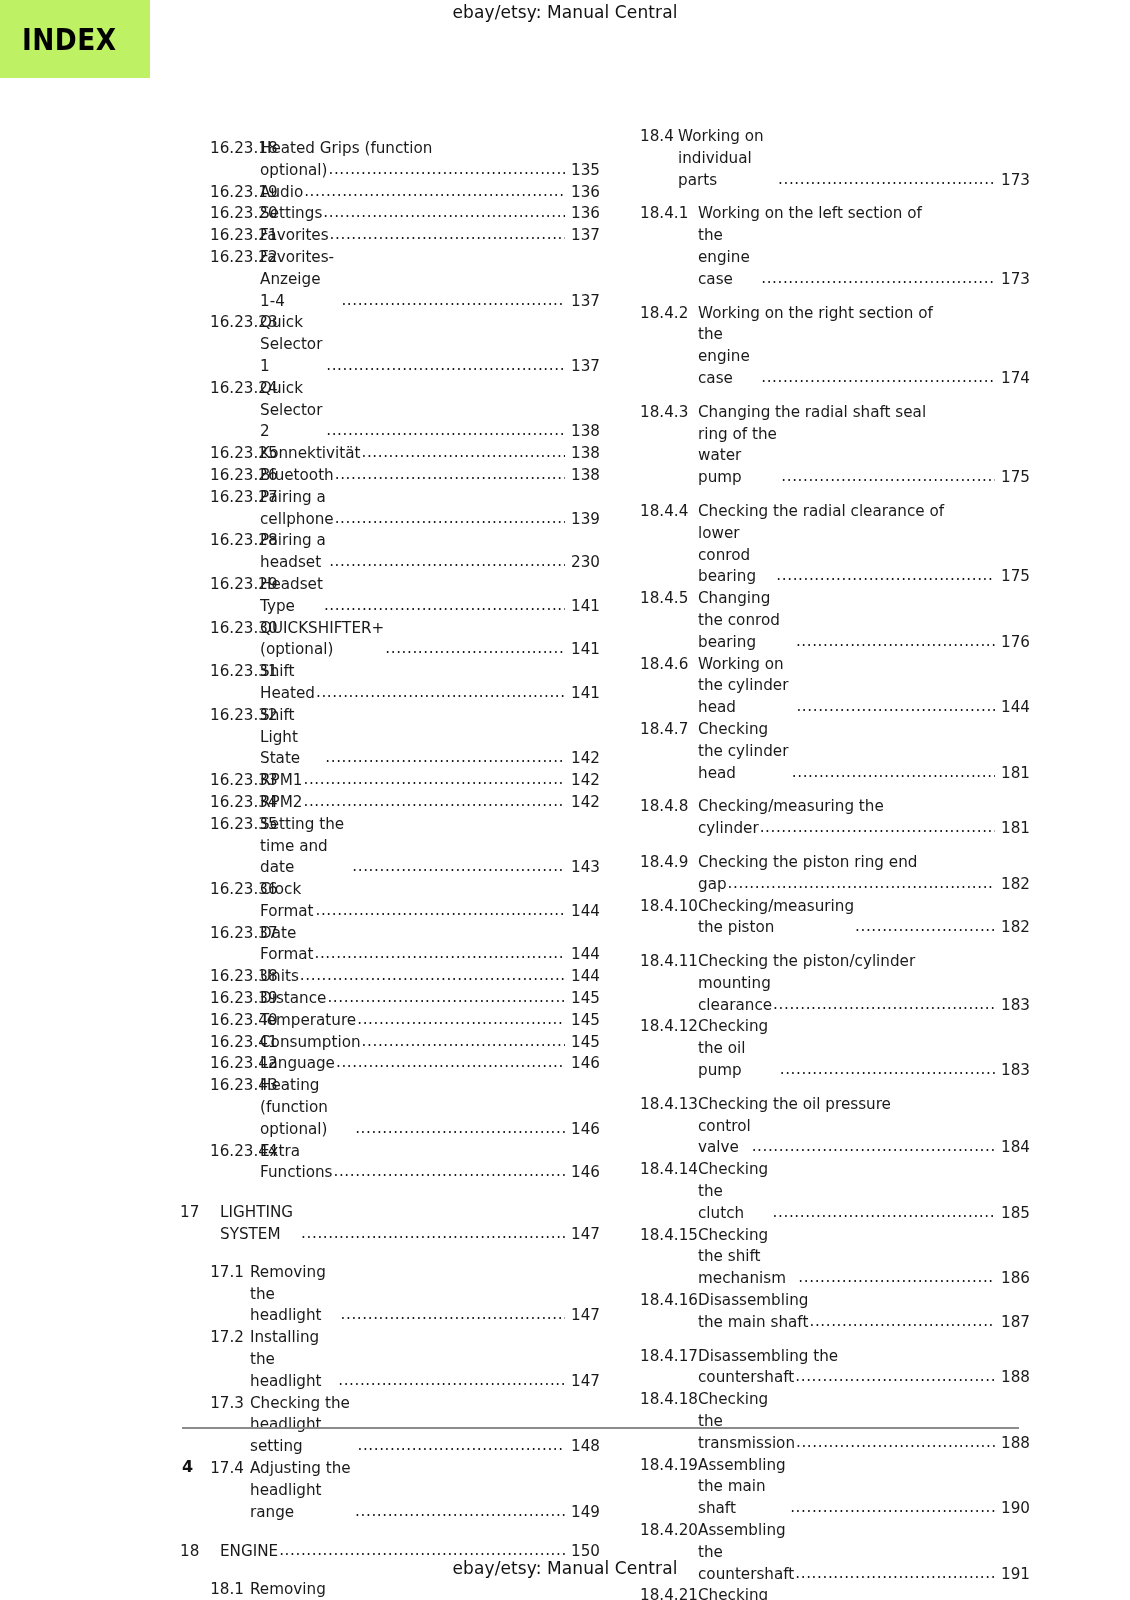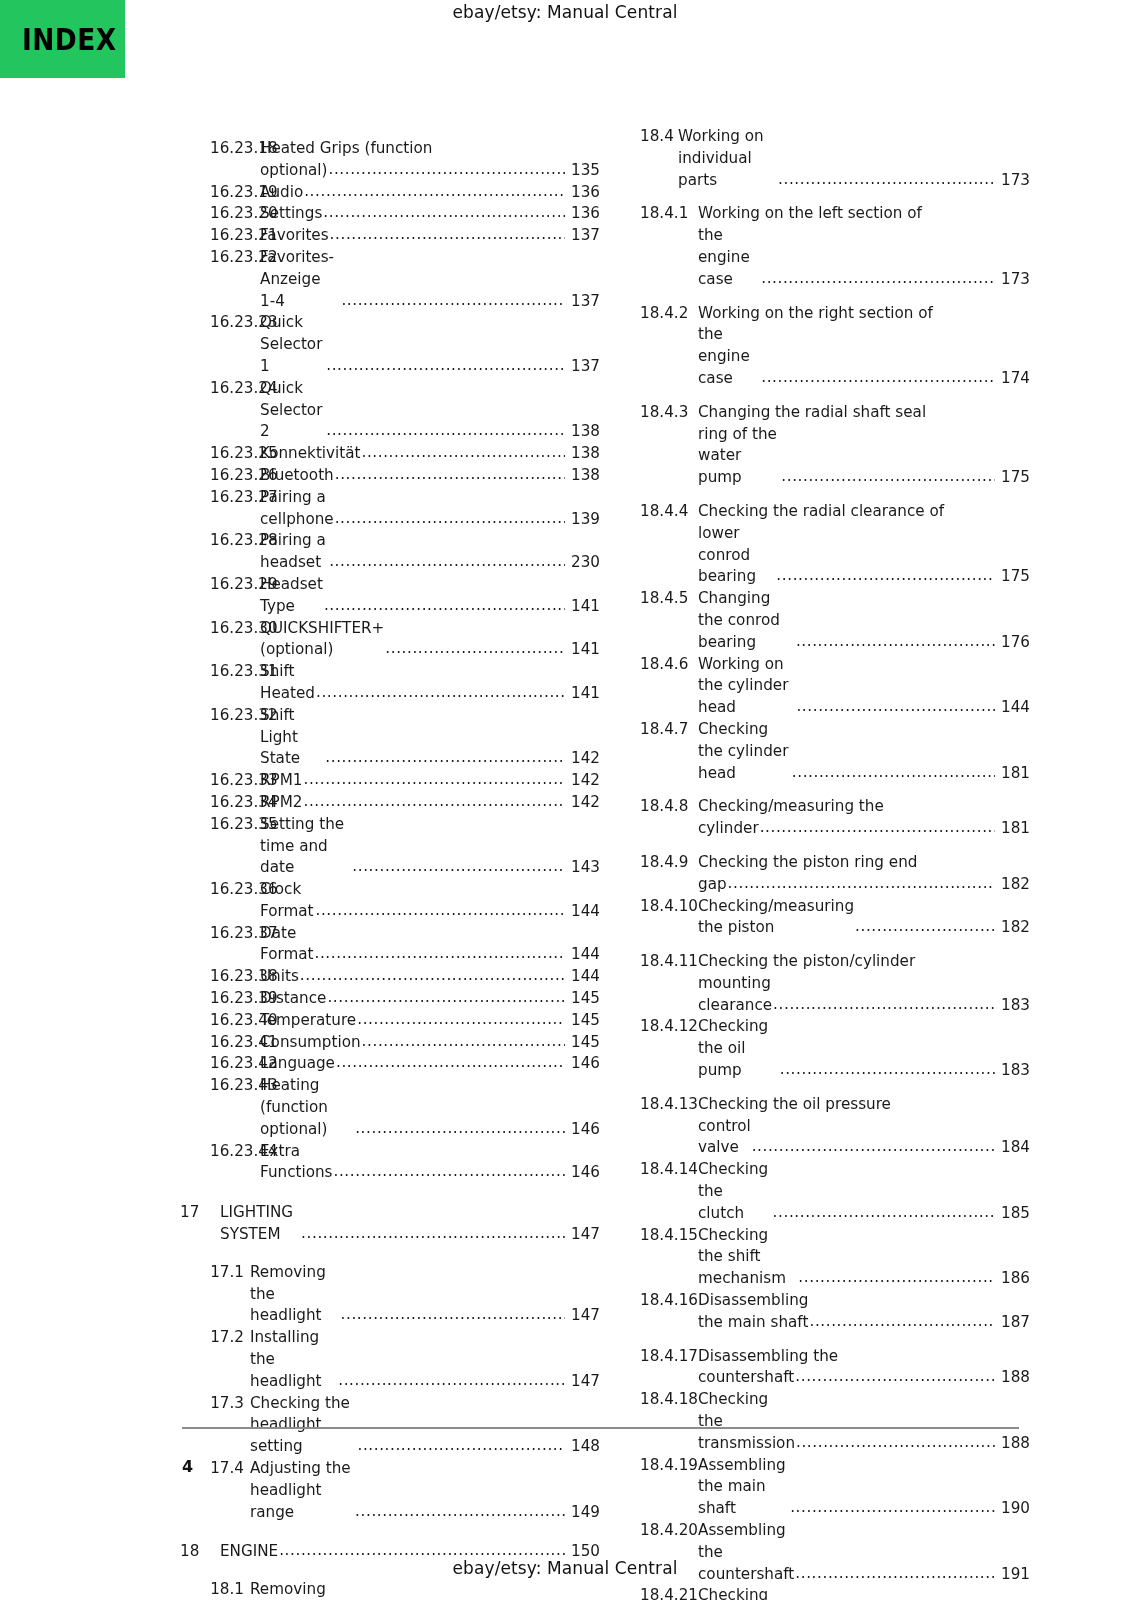--- a/index.html
+++ b/index.html
@@ -37,23 +37,23 @@
     font-size: 17px;
     color: #111;
     letter-spacing: 0.1px;
   }
 
   
   .index-tab {
     position: absolute;
     top: 0;
     left: 0;
-    width: 125px;
+    width: 150px;
     height: 78px;
-    background: #22c55e;
+    background: #bef264;
   }
   .index-tab-label {
     position: absolute;
     top: 22px;
     left: 22px;
     font-family: "DejaVu Sans", "Liberation Sans", sans-serif;
     font-size: 30px;
     font-weight: 700;
     letter-spacing: 0.5px;
     color: #000;

